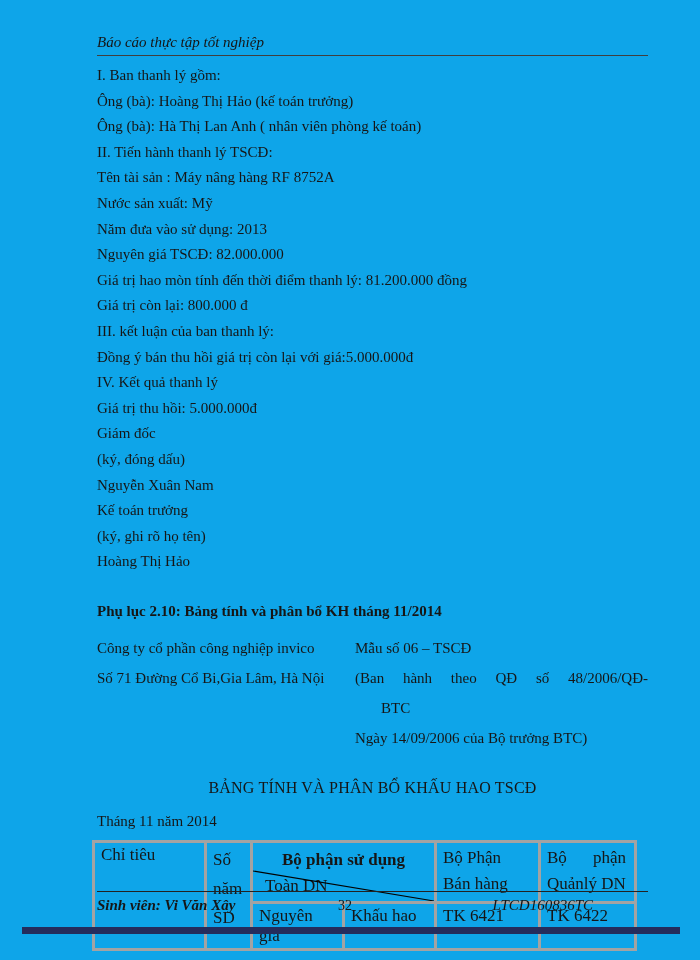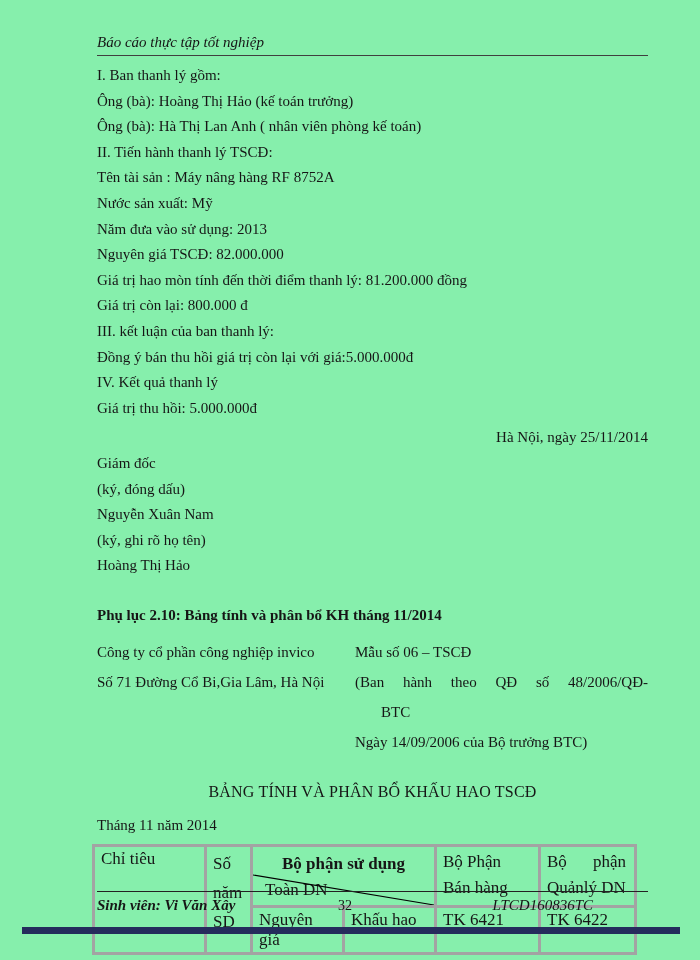--- a/index.html
+++ b/index.html
@@ -3,21 +3,21 @@
 <meta charset="utf-8">
 <style>
   * { margin:0; padding:0; box-sizing:border-box; }
   html,body { width:700px; height:960px; }
   body {
     background:#ffffff;
     font-family:"Liberation Serif","DejaVu Serif",serif;
     font-size:15px;
     color:#161616;
   }
-  .page { position:relative; width:700px; height:960px; overflow:hidden; background:#86efac; }
+  .page { position:relative; width:700px; height:960px; overflow:hidden; background:#0ea5e9; }
   .content { position:absolute; top:34px; left:97px; width:551px; }
 
   .doc-header {
     font-style:italic;
     font-size:15px;
     padding-bottom:4px;
     border-bottom:1.5px solid #3f3f3f;
   }
 
   .body-lines { margin-top:7px; }
@@ -108,29 +108,29 @@
       <div class="line">Năm đưa vào sử dụng: 2013</div>
       <div class="line">Nguyên giá TSCĐ: 82.000.000</div>
       <div class="line">Giá trị hao mòn tính đến thời điểm thanh lý: 81.200.000 đồng</div>
       <div class="line">Giá trị còn lại: 800.000 đ</div>
       <div class="line">III. kết luận của ban thanh lý:</div>
       <div class="line">Đồng ý bán thu hồi giá trị còn lại với giá:5.000.000đ</div>
       <div class="line">IV. Kết quả thanh lý</div>
       <div class="line">Giá trị thu hồi: 5.000.000đ</div>
     </div>
 
-    <div class="date-line">Hà Nội, ngày 25/11/2014</div>
 
     <div class="sig-grid">
       <div class="sig-col sig-left">
         <div>Giám đốc</div>
         <div>(ký, đóng dấu)</div>
         <div>Nguyễn Xuân Nam</div>
       </div>
       <div class="sig-col sig-right">
+        <div>Kế toán trưởng</div>
         <div>(ký, ghi rõ họ tên)</div>
         <div>Hoàng Thị Hảo</div>
       </div>
     </div>
 
     <div class="appendix-heading">Phụ lục 2.10: Bảng tính và phân bổ KH tháng 11/2014</div>
 
     <div class="company-grid">
       <div class="company-left">
         <div>Công ty cổ phần công nghiệp invico</div>

